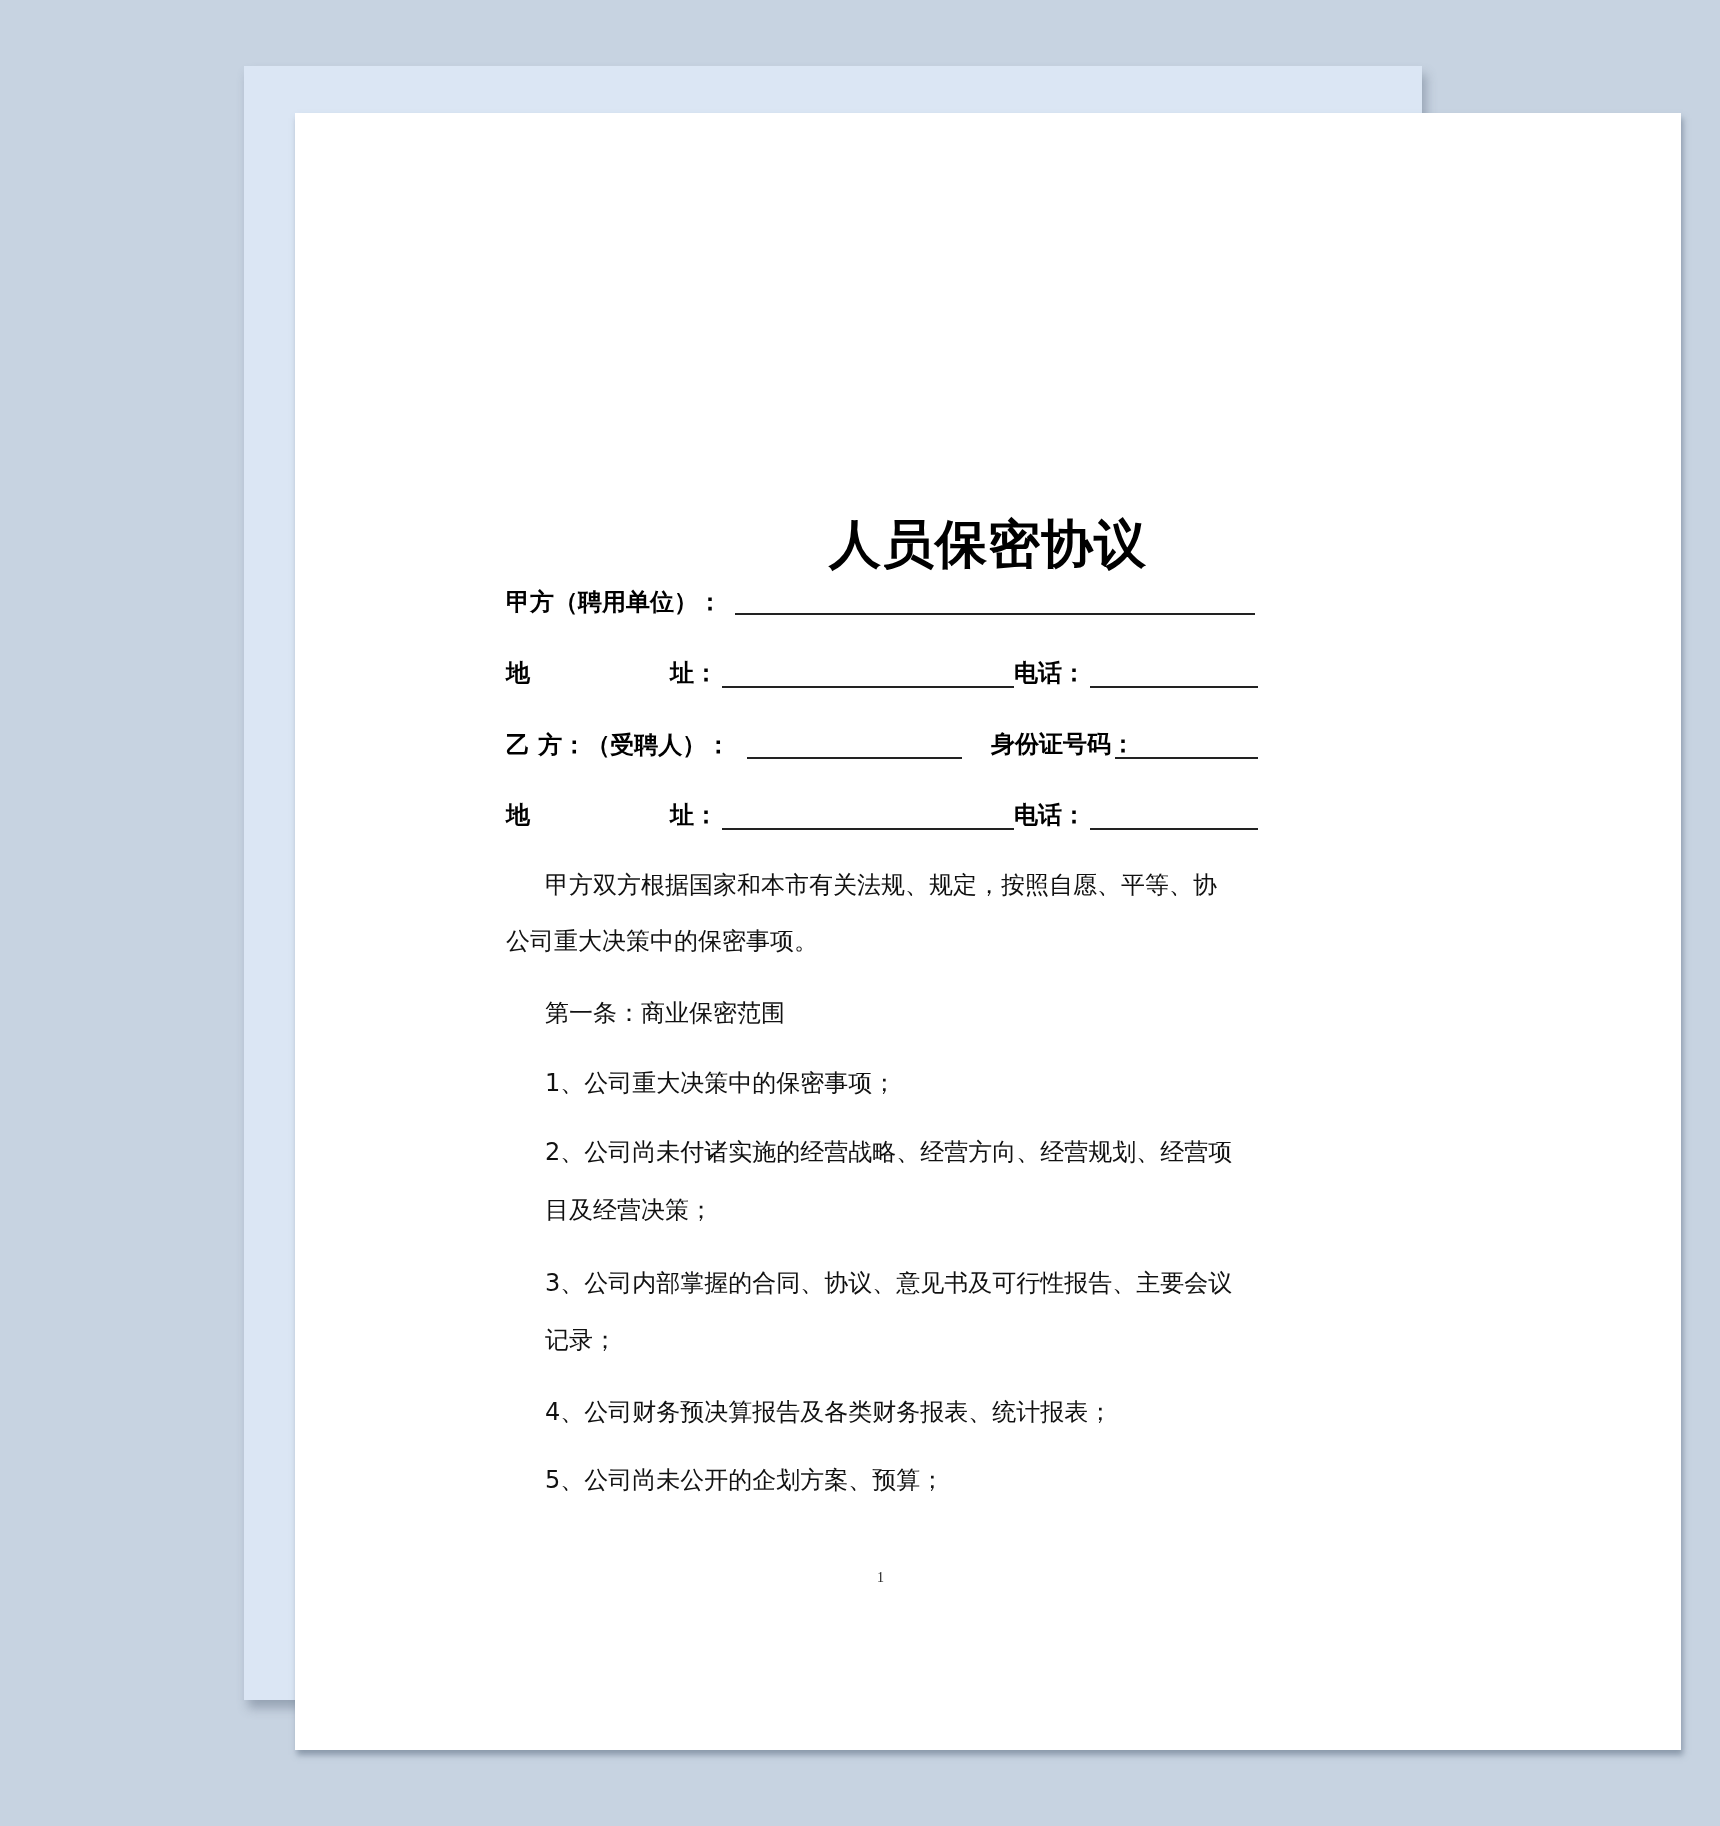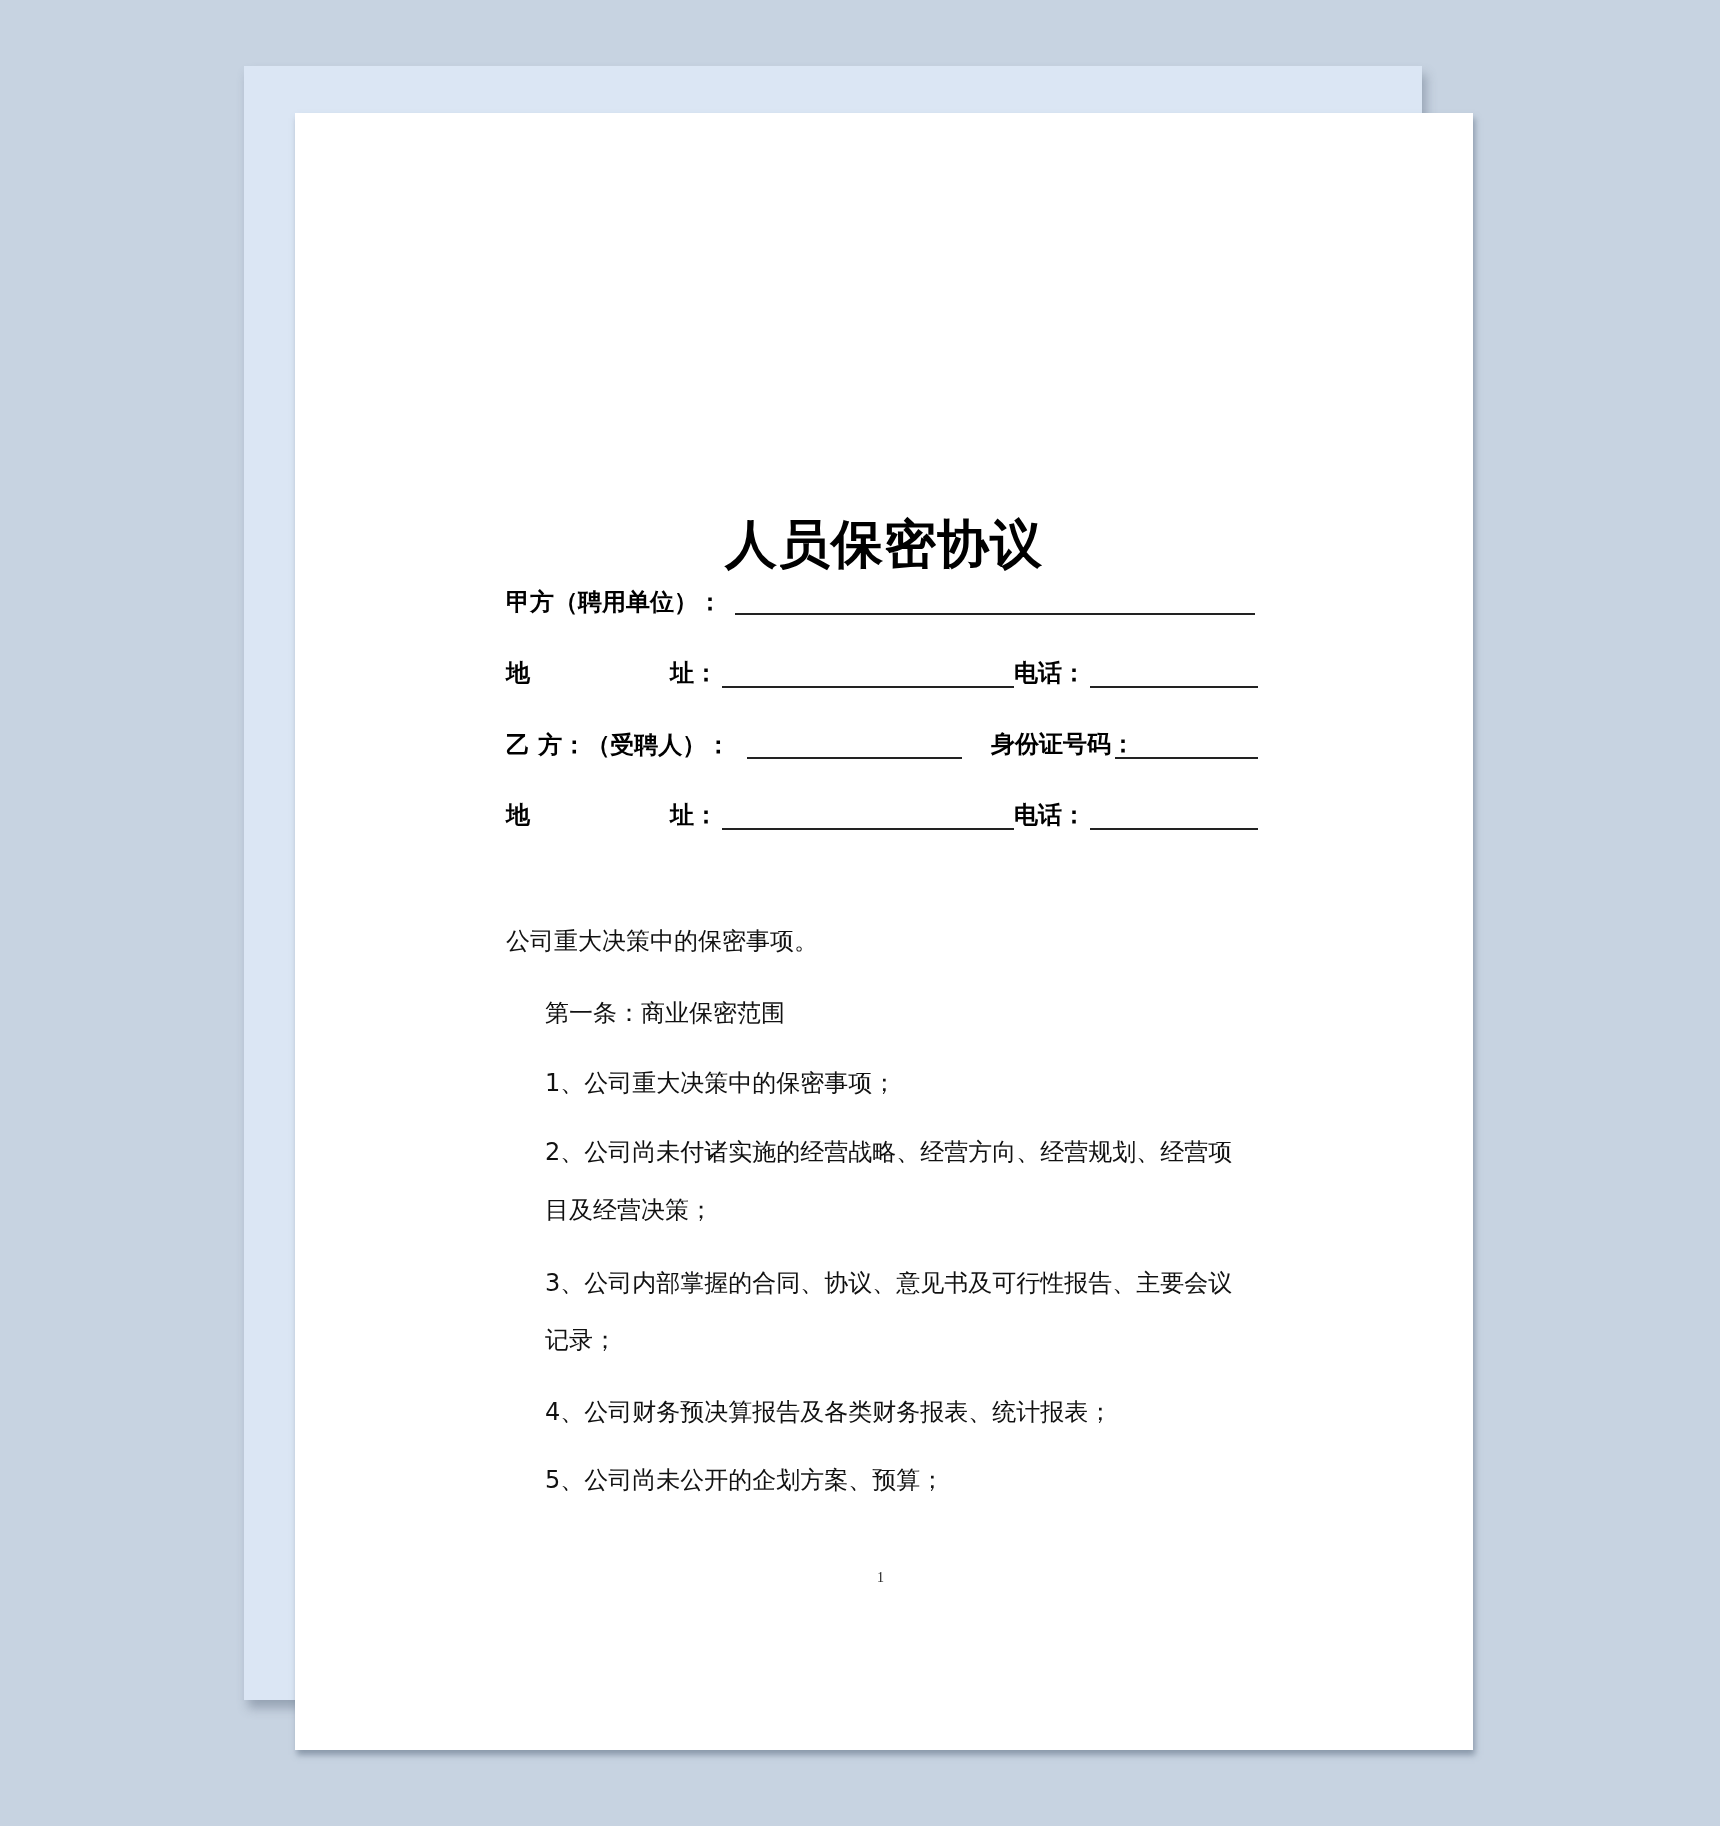--- a/index.html
+++ b/index.html
@@ -10,21 +10,21 @@
     font-family: "DejaVu Sans", "Liberation Sans", sans-serif;
   }
   .back-page {
     position: absolute; left: 244px; top: 66px;
     width: 1178px; height: 1634px;
     background: #dbe6f4;
     box-shadow: 4px 8px 10px rgba(90,105,125,0.45);
   }
   .front-page {
     position: absolute; left: 295px; top: 113px;
-    width: 1178px; height: 1637px;
+    width: 1386px; height: 1637px;
     background: #ffffff;
     box-shadow: 2px 5px 6px rgba(90,105,125,0.55);
   }
   .doc-title {
     position: absolute; left: 0; right: 0; top: 398px;
     text-align: center;
     font-size: 52px; font-weight: bold; color: #000;
     letter-spacing: 1px; line-height: 66px;
   }
   .line {
@@ -62,20 +62,21 @@
   <div class="blank" style="left:452px; top:644px; width:215px;"></div>
   <div class="line bold" style="left:696px; top:616px;">身份证号码：</div>
   <div class="blank" style="left:820px; top:644px; width:143px;"></div>
 
   <div class="line bold" style="left:211px; top:687px;">地</div>
   <div class="line bold" style="left:375px; top:687px;">址：</div>
   <div class="blank" style="left:427px; top:715px; width:292px;"></div>
   <div class="line bold" style="left:719px; top:687px;">电话：</div>
   <div class="blank" style="left:795px; top:715px; width:168px;"></div>
 
+  <div class="line" style="left:250px; top:757px;">甲方双方根据国家和本市有关法规、规定，按照自愿、平等、协</div>
   <div class="line" style="left:211px; top:813px;">公司重大决策中的保密事项。</div>
 
   <div class="line" style="left:250px; top:885px;">第一条：商业保密范围</div>
 
   <div class="line" style="left:250px; top:955px;">1、公司重大决策中的保密事项；</div>
 
   <div class="line" style="left:250px; top:1024px;">2、公司尚未付诸实施的经营战略、经营方向、经营规划、经营项</div>
   <div class="line" style="left:250px; top:1082px;text-align:right;">目及经营决策；</div>
 
   <div class="line" style="left:250px; top:1155px;">3、公司内部掌握的合同、协议、意见书及可行性报告、主要会议</div>

